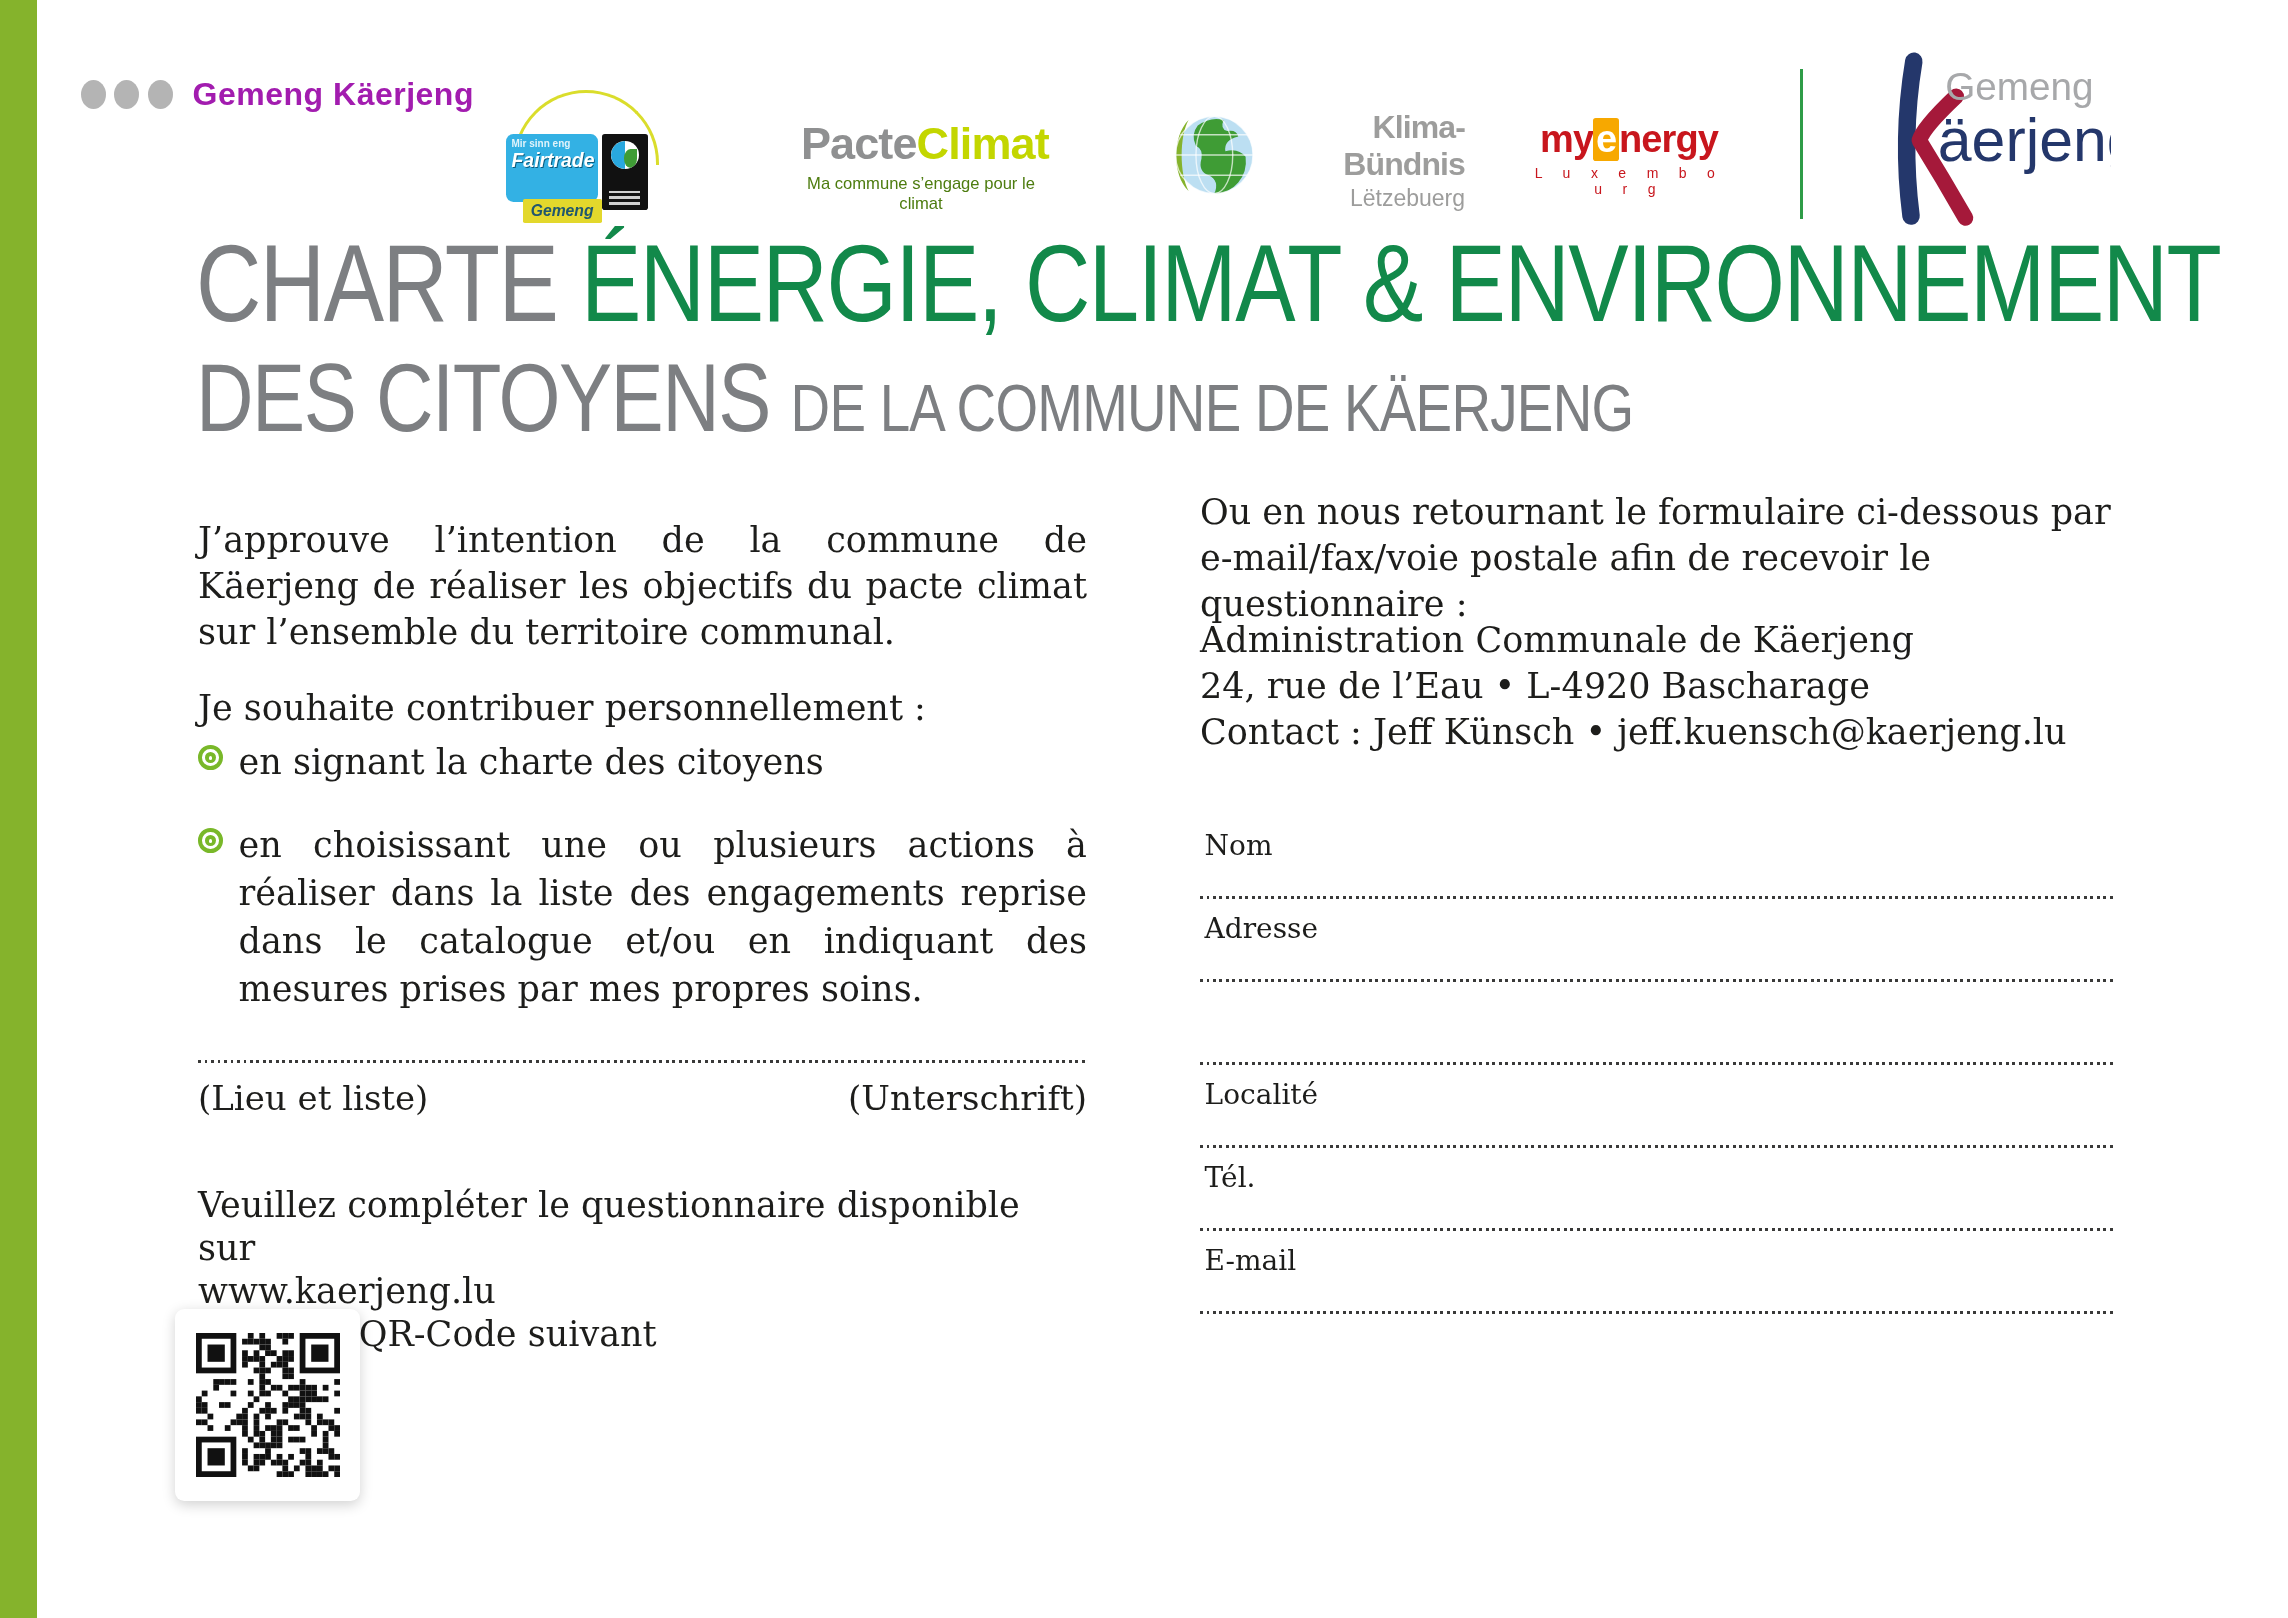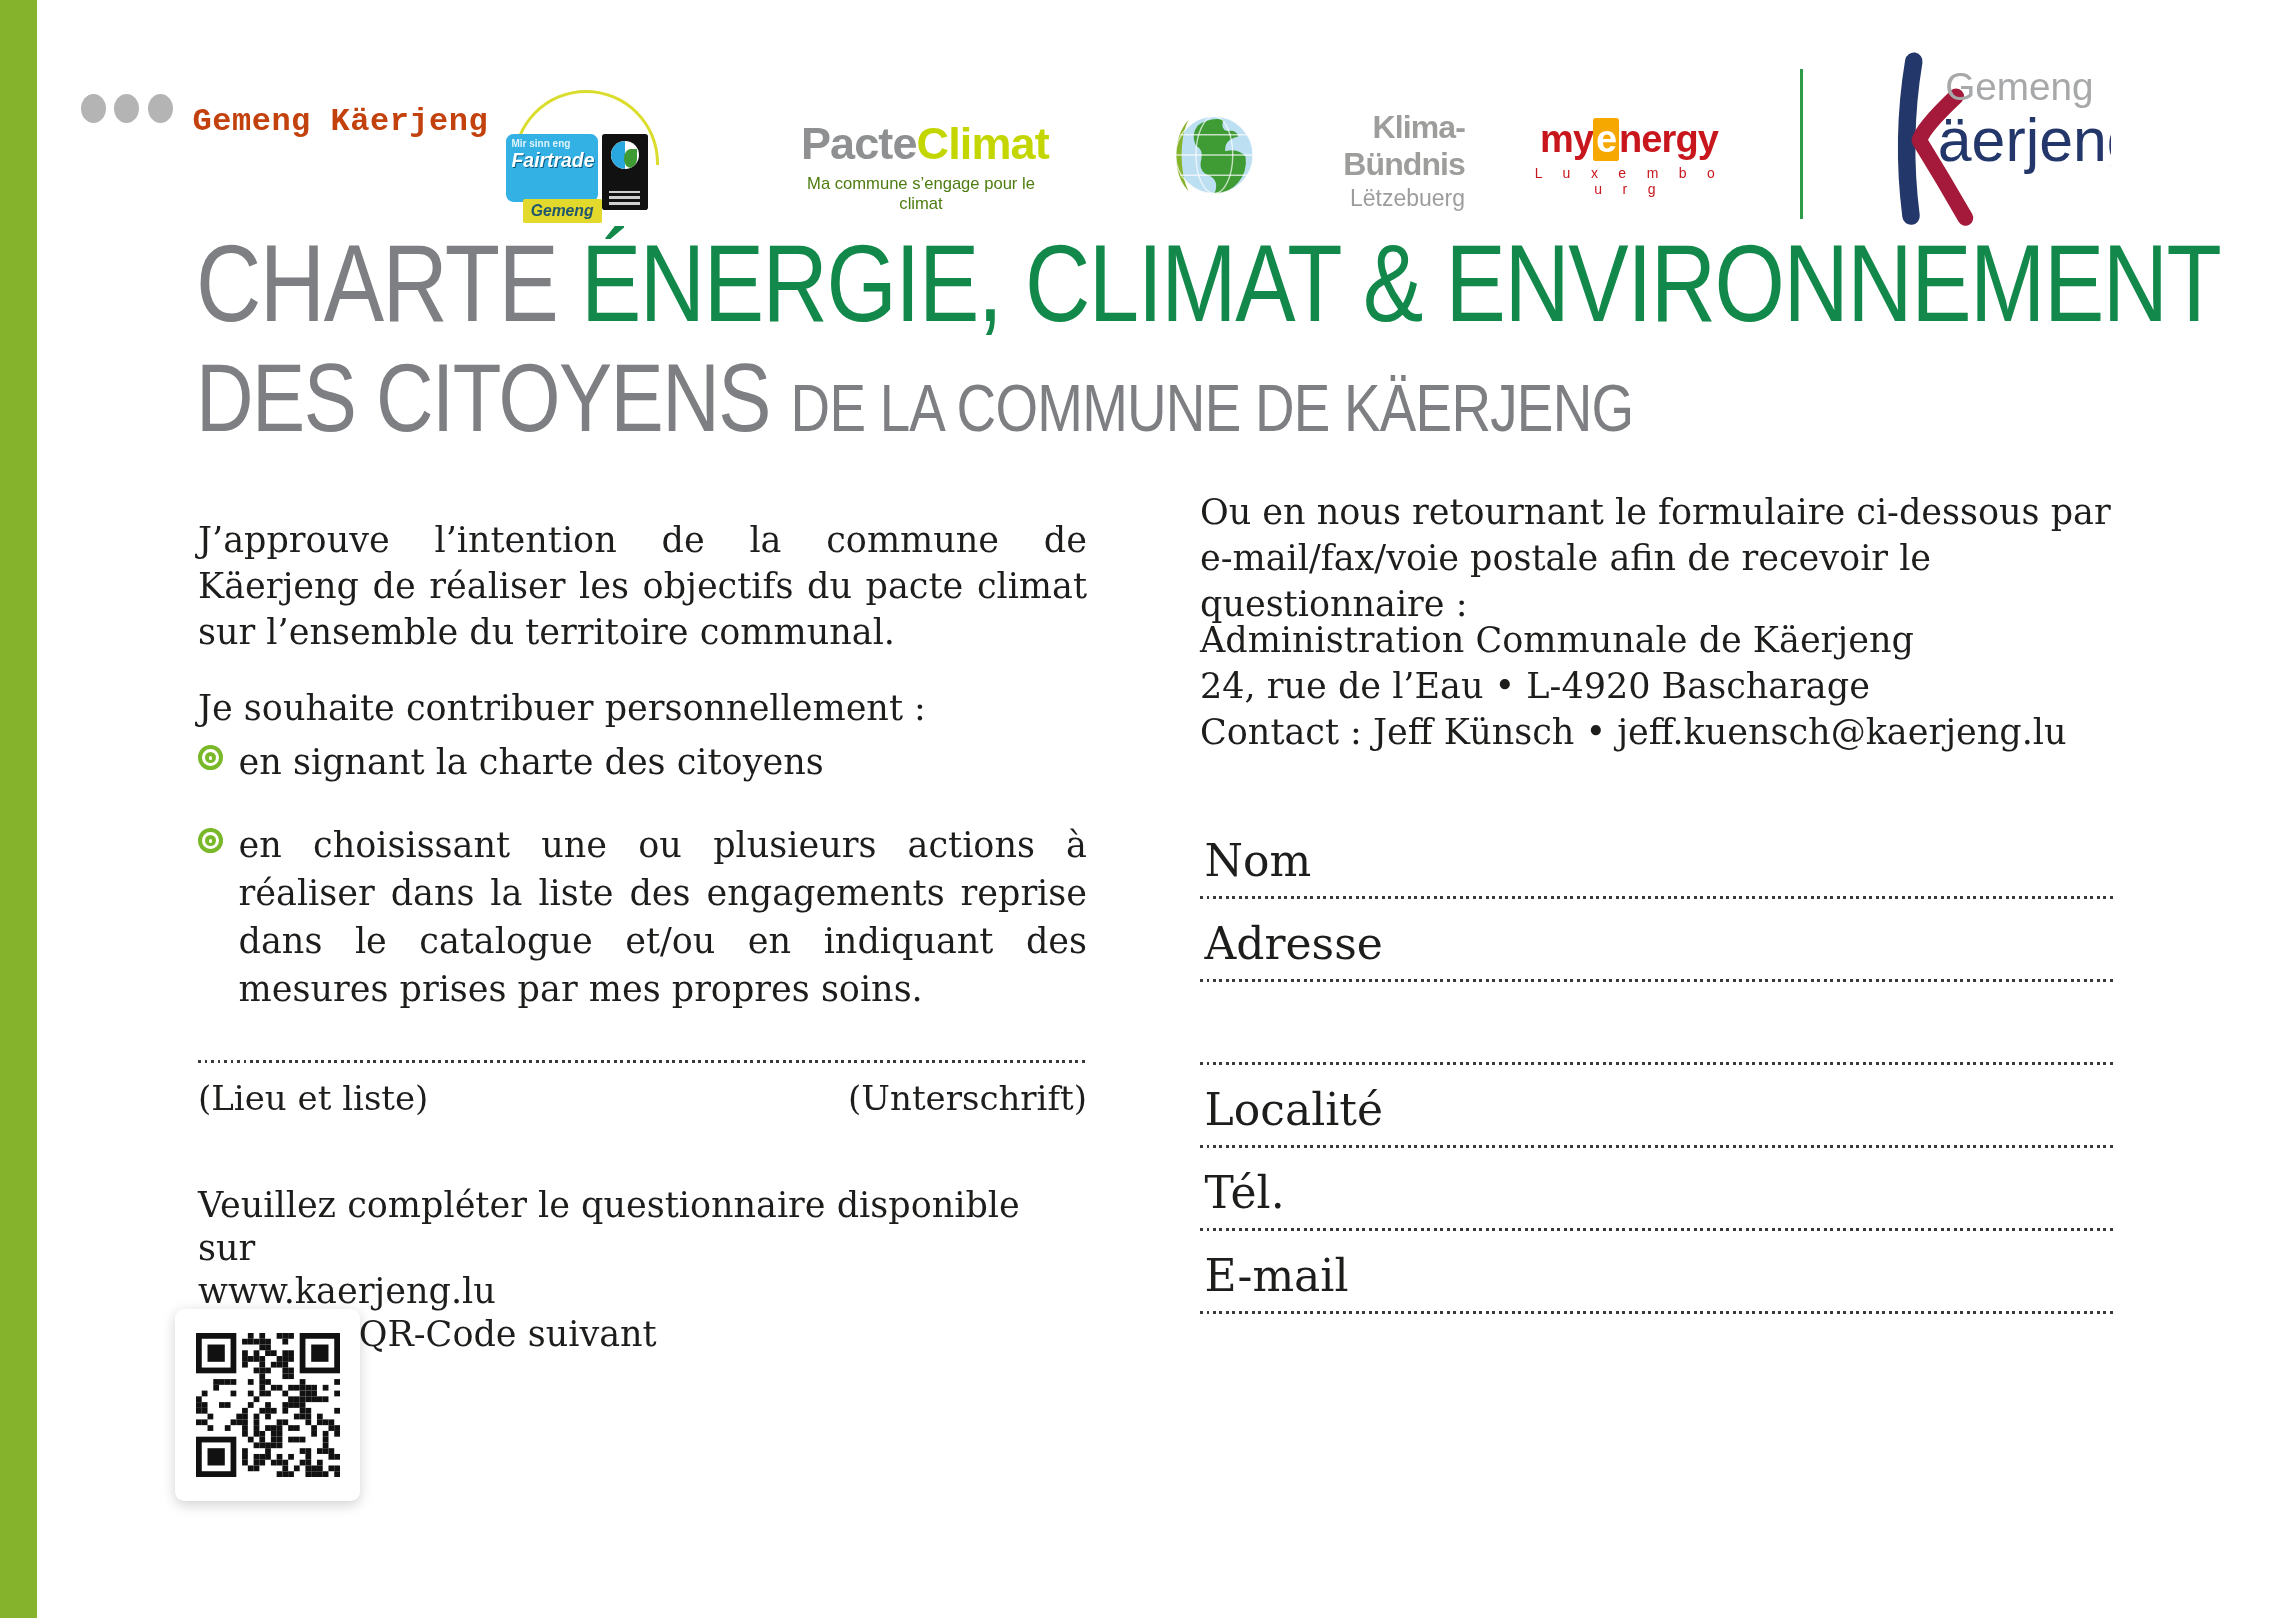--- a/index.html
+++ b/index.html
@@ -4,21 +4,21 @@
 <style>
   html,body{margin:0;padding:0;background:#ffffff;}
   .page{position:relative;width:2289px;height:1619px;background:#fff;overflow:hidden;
         font-family:"DejaVu Serif","Liberation Serif",serif;color:#1d1d1b;}
   .greenbar{position:absolute;left:0;top:0;width:37px;height:1619px;background:#85b32c;}
 
   
   .brand{position:absolute;left:81px;top:76px;display:flex;align-items:center;gap:20px;}
   .dots{display:flex;gap:8.3px;}
   .dot{width:25px;height:29px;border-radius:50%;background:#b4b4b4;}
-  .brand-name{font-family:Liberation Mono, monospace;font-weight:bold;font-size:32px;color:#c2410c;letter-spacing:0.5px;margin-top:27px;}
+  .brand-name{font-family:Liberation Sans, sans-serif;font-weight:bold;font-size:32px;color:#a21caf;letter-spacing:0.5px;}
 
   
   .logo{position:absolute;}
   
   .ft{left:506px;top:90px;width:162px;height:131px;}
   .ft-arc{position:absolute;left:7.4px;top:0;width:140px;height:72px;border:3.7px solid #dadd2b;border-bottom:none;border-radius:74px 74px 0 0;}
   .ft-blue{position:absolute;left:0;top:44px;width:92px;height:68px;background:#33b1e4;border-radius:7.4px;padding:3.7px 5.5px;box-sizing:border-box;color:#fff;font-family:"Liberation Sans",sans-serif;}
   .ft-l1{font-size:10px;font-weight:bold;opacity:.85;}
   .ft-l2{font-size:19.4px;font-weight:bold;font-style:italic;text-shadow:0.9px 0.9px 0 #0a5d80;}
   .ft-tag{position:absolute;left:16.6px;top:109px;width:79px;height:24px;background:#e3d82c;color:#20576e;font-family:"Liberation Sans",sans-serif;font-size:15.7px;font-weight:bold;font-style:italic;text-align:center;line-height:24px;border-radius:1.8px;}
@@ -81,21 +81,21 @@
 
   .veuillez{top:1156px;line-height:43px;}
 
   .qr-card{position:absolute;left:175px;top:1309px;width:185px;height:192px;background:#fff;border-radius:9.2px;box-shadow:0 3.7px 13px rgba(0,0,0,.18);display:flex;align-items:center;justify-content:center;}
 
   .intro{top:489px;}
   .address{top:617px;}
 
   .form{position:absolute;left:1200px;top:816px;width:914px;}
   .frow{position:relative;height:83px;}
-  .flabel{position:absolute;left:4.6px;top:13px;font-size:44px;margin-top:6px;}
+  .flabel{position:absolute;left:4.6px;top:13px;font-size:28px;}
   .fline{position:absolute;left:0;bottom:0;width:100%;}
 </style>
 </head>
 <body>
 
 <div class="page">
   <div class="greenbar"></div>
 
   <div class="brand">
     <div class="dots">

